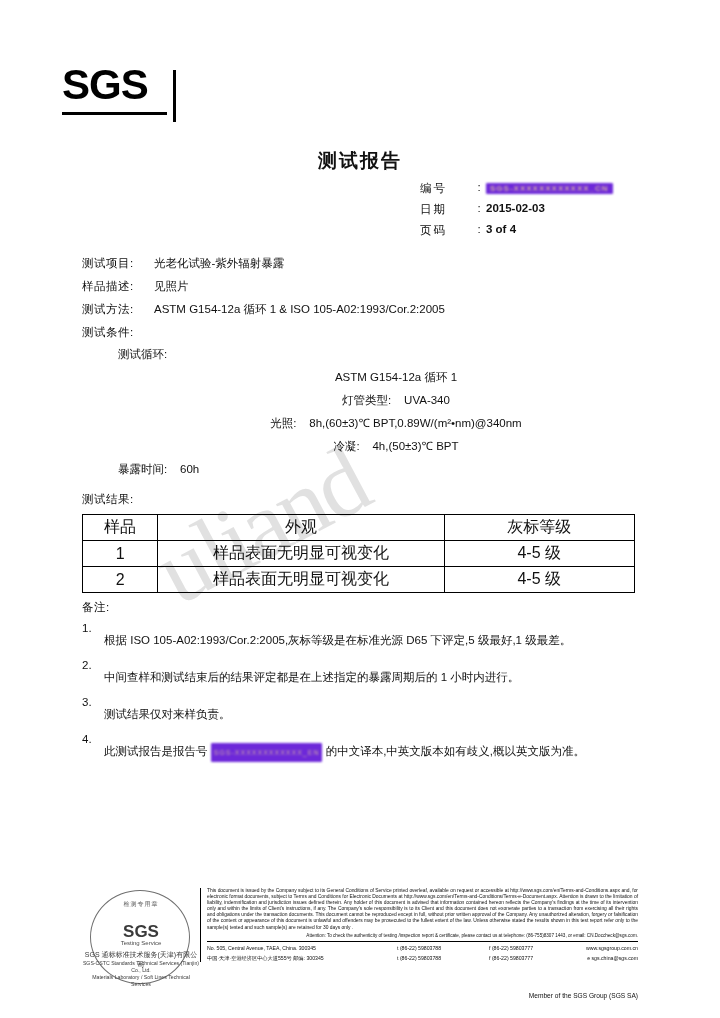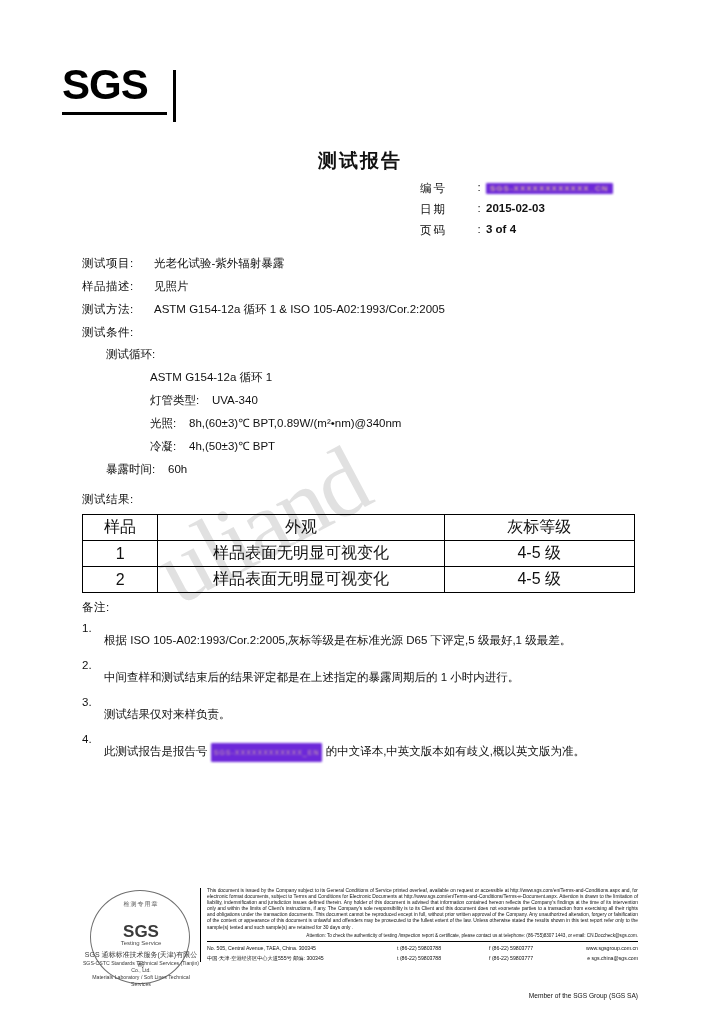--- a/index.html
+++ b/index.html
@@ -123,22 +123,22 @@
     width: 72px;
     flex: 0 0 72px;
     letter-spacing: 0.5px;
   }
   .field-value {
     flex: 1;
   }
   .cond-label {
     letter-spacing: 0.5px;
   }
-  .indent1 { margin-left: 24px; }
-  .indent2 { margin-left: 68px; }
+  .indent1 { margin-left: 36px; }
+  .indent2 { margin-left: 68px; text-align: center; }
   .cond-line { line-height: 23px; }
 
   
   .results-title {
     position: absolute;
     left: 82px;
     top: 492px;
     font-size: 11.5px;
     letter-spacing: 0.5px;
   }

